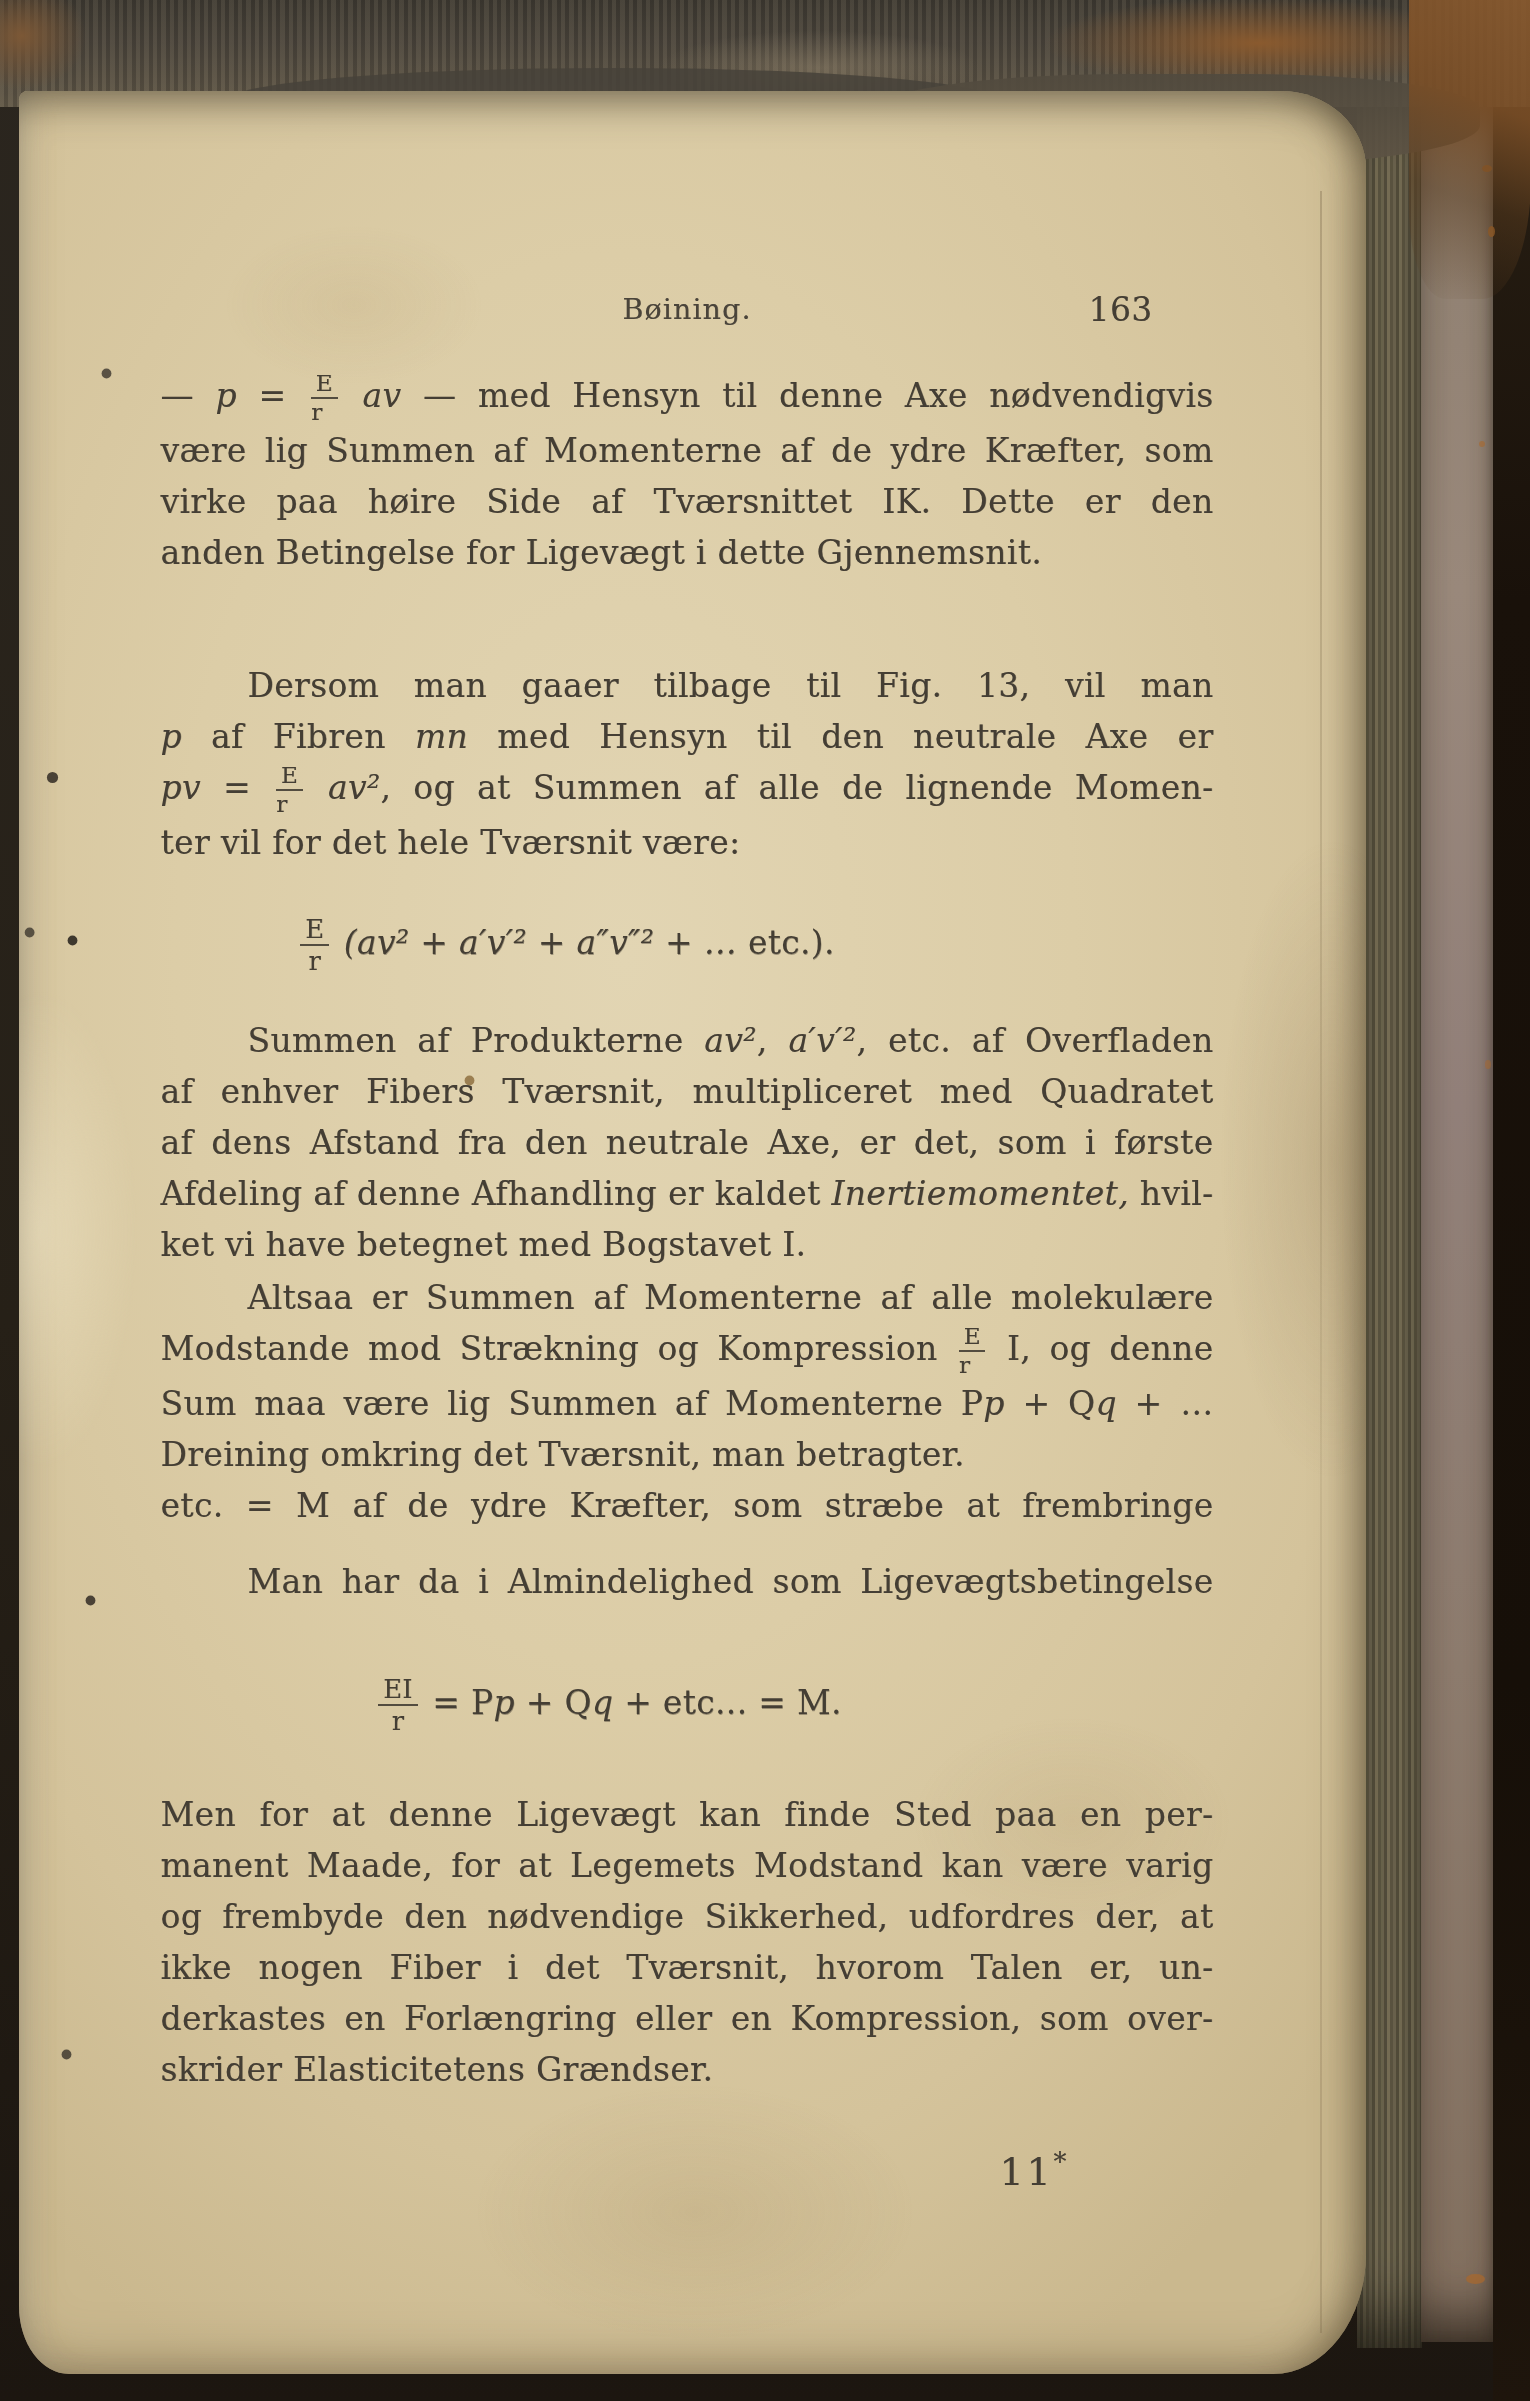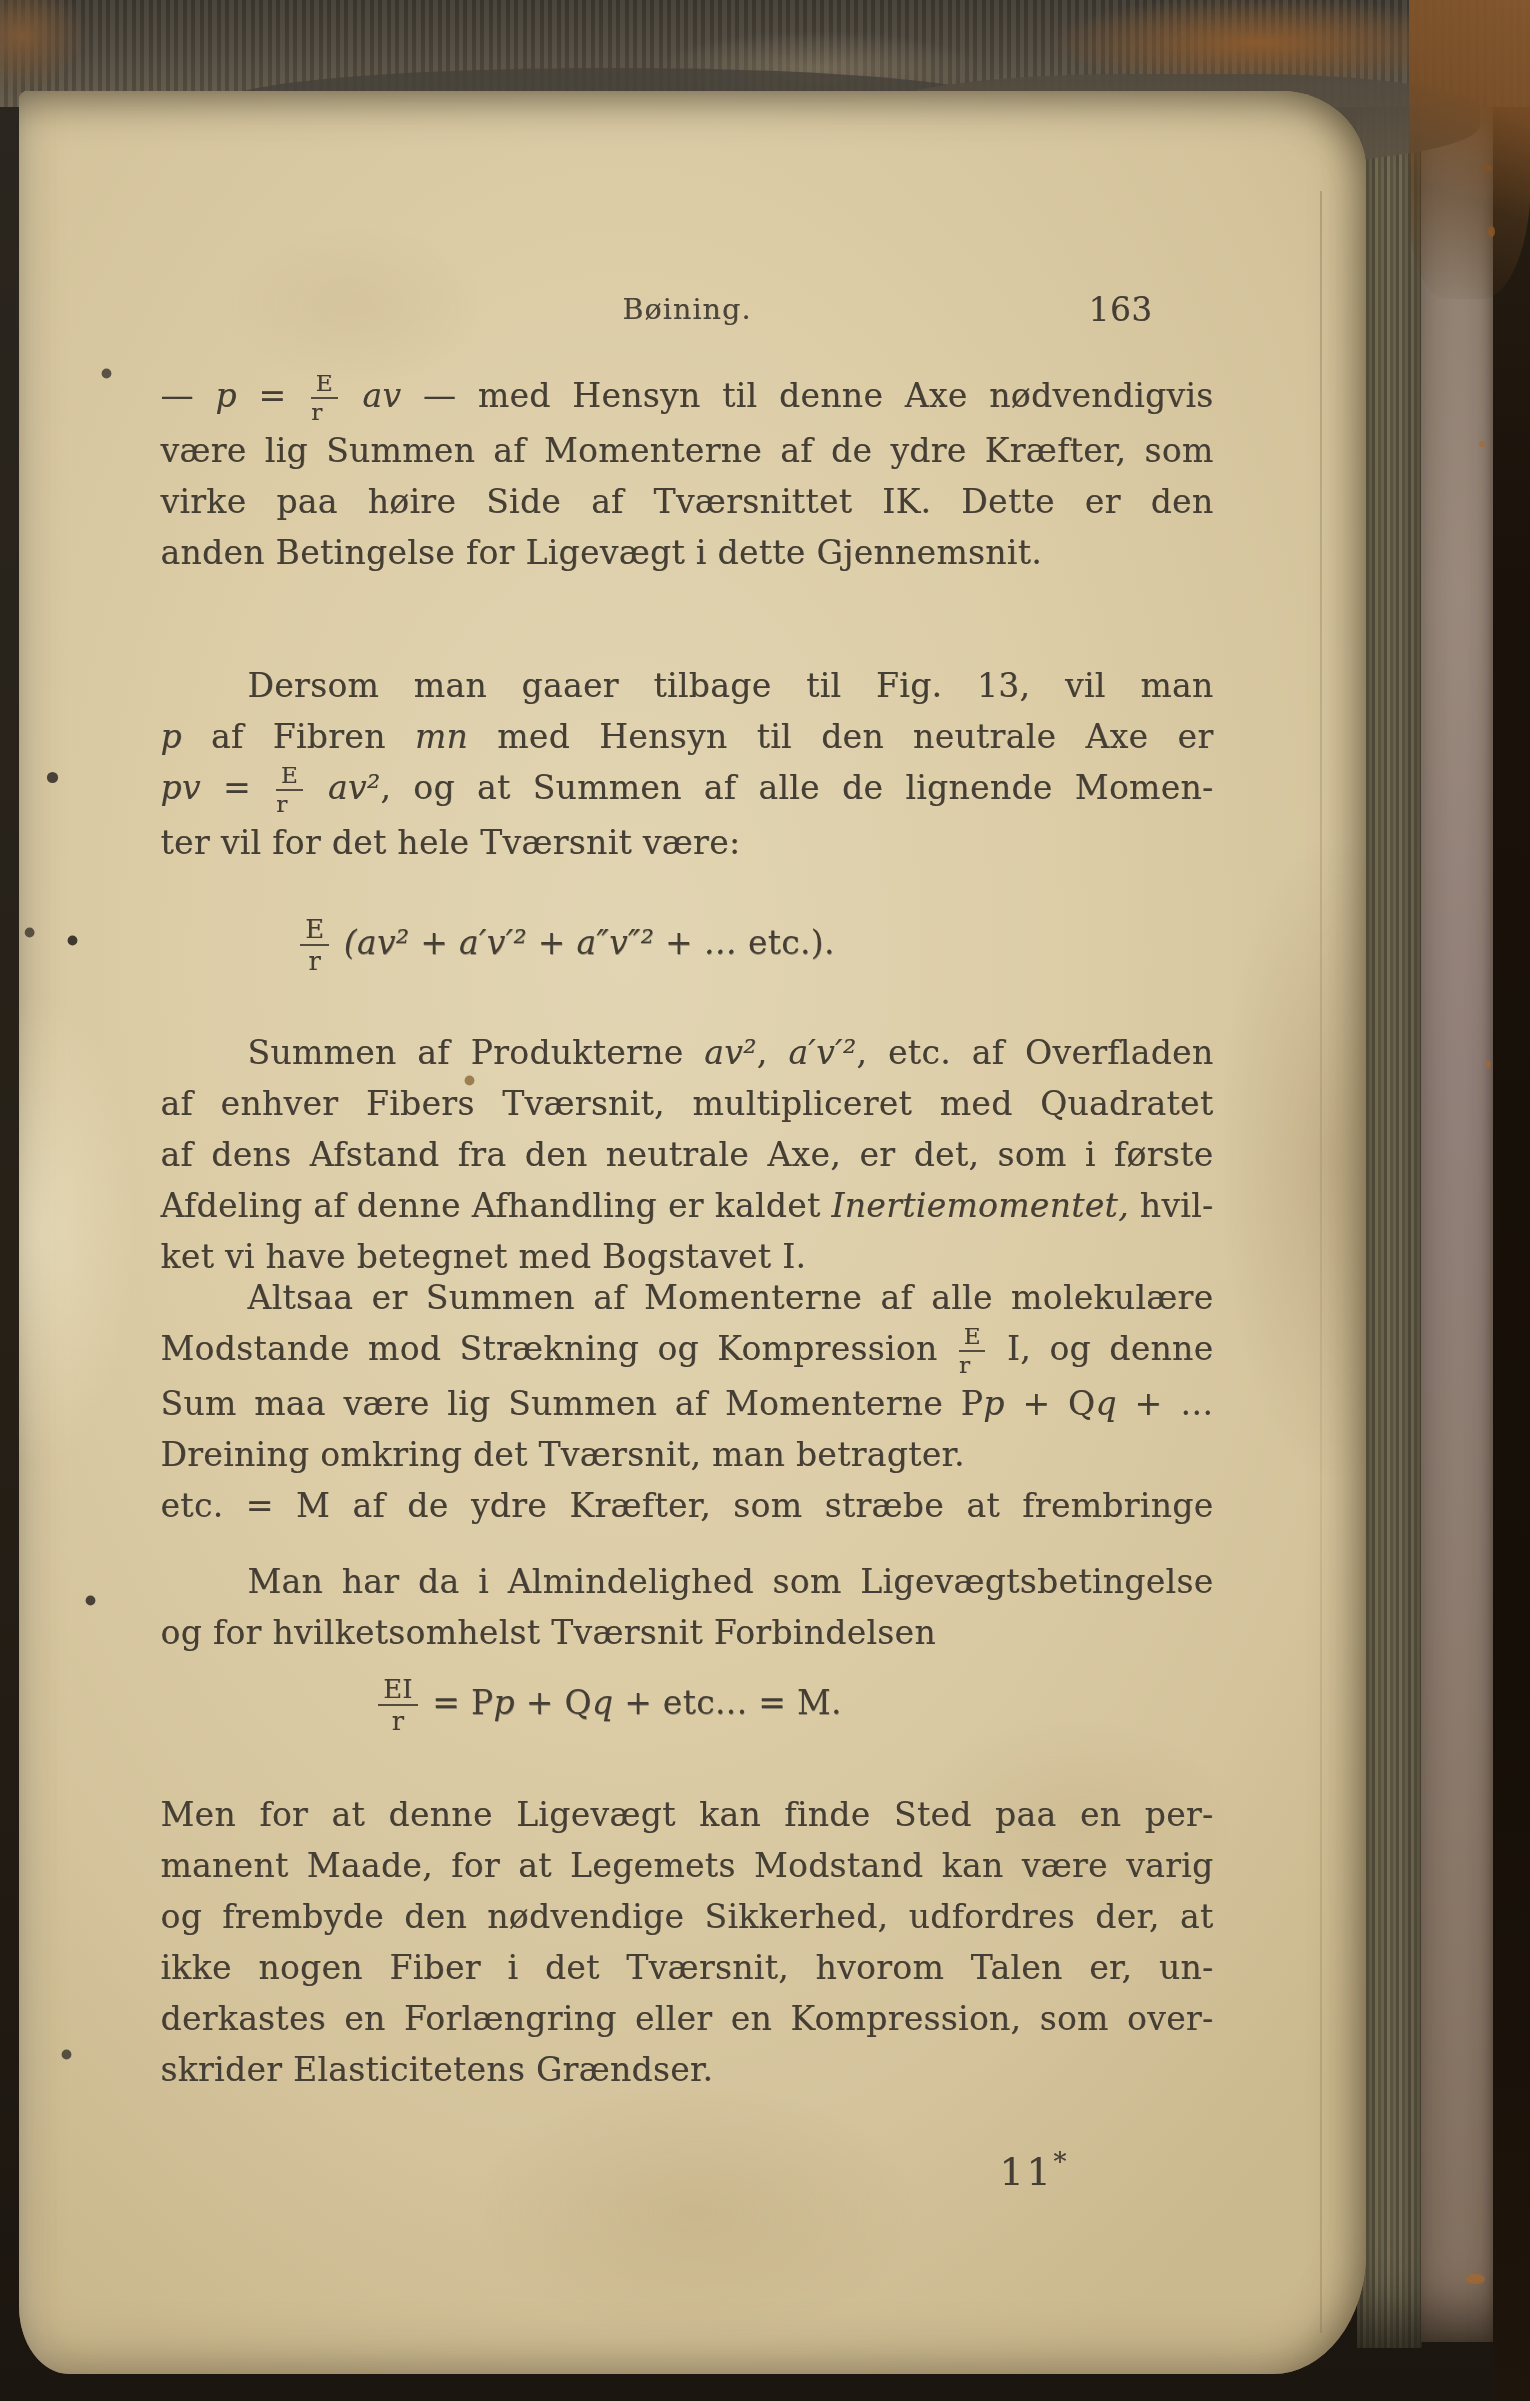--- a/index.html
+++ b/index.html
@@ -105,21 +105,21 @@
   .pnum{position:absolute;right:61px;top:-2.8px;font-size:33px;margin-left:47px;}
   .formula{position:absolute;font-size:33px;}
   .formula .frac{font-size:.78em;}
   #f1{left:278px;top:824px;}
   #f2{left:356px;top:1584px;}
   .sig{position:absolute;left:981px;top:2056px;font-size:38px;letter-spacing:2.8px;}
   .sig .star{vertical-align:super;font-size:.68em;letter-spacing:0;}
   
   #p1{top:279px;}
   #p2{top:569px;}
-  #p3{top:924px;margin-top:12px;}
+  #p3{top:924px;}
   #p4{top:1181px;}
   #p5{top:1465px;}
   #p6{top:1698px;}
 </style>
 </head>
 <body>
 
 <div>
   <div class="strip-pageedges"></div>
   <div class="strip-cover"></div>
@@ -169,21 +169,20 @@
     <div class="para" id="p4">
       <div class="ln jl ind">Altsaa er Summen af Momenterne af alle molekulære</div>
       <div class="ln jl"><span class="sg">Modstande mod Strækning og Kompression </span><span class="frac"><span class="num">E</span><span class="den">r</span></span><span class="sg"> I, og denne</span></div>
       <div class="ln jl"><span class="sg">Sum maa være lig Summen af Momenterne P</span><span class="sg it">p</span><span class="sg"> + Q</span><span class="sg it">q</span><span class="sg"> + …</span></div>
       <div class="ln">Dreining omkring det Tværsnit, man betragter.</div>
       <div class="ln jl">etc. = M af de ydre Kræfter, som stræbe at frembringe</div>
     </div>
 
     <div class="para" id="p5">
       <div class="ln jl ind">Man har da i Almindelighed som Ligevægtsbetingelse</div>
-      <div class="ln">og for hvilketsomhelst Tværsnit Forbindelsen</div>
     </div>
 
     <div class="formula" id="f2"><span class="frac"><span class="num">EI</span><span class="den">r</span></span><span class="sg"> = P</span><span class="sg it">p</span><span class="sg"> + Q</span><span class="sg it">q</span><span class="sg"> + etc... = M.</span></div>
 
     <div class="para" id="p6">
       <div class="ln jl">Men for at denne Ligevægt kan finde Sted paa en per-</div>
       <div class="ln jl">manent Maade, for at Legemets Modstand kan være varig</div>
       <div class="ln jl">og frembyde den nødvendige Sikkerhed, udfordres der, at</div>
       <div class="ln jl">ikke nogen Fiber i det Tværsnit, hvorom Talen er, un-</div>
       <div class="ln jl">derkastes en Forlængring eller en Kompression, som over-</div>

